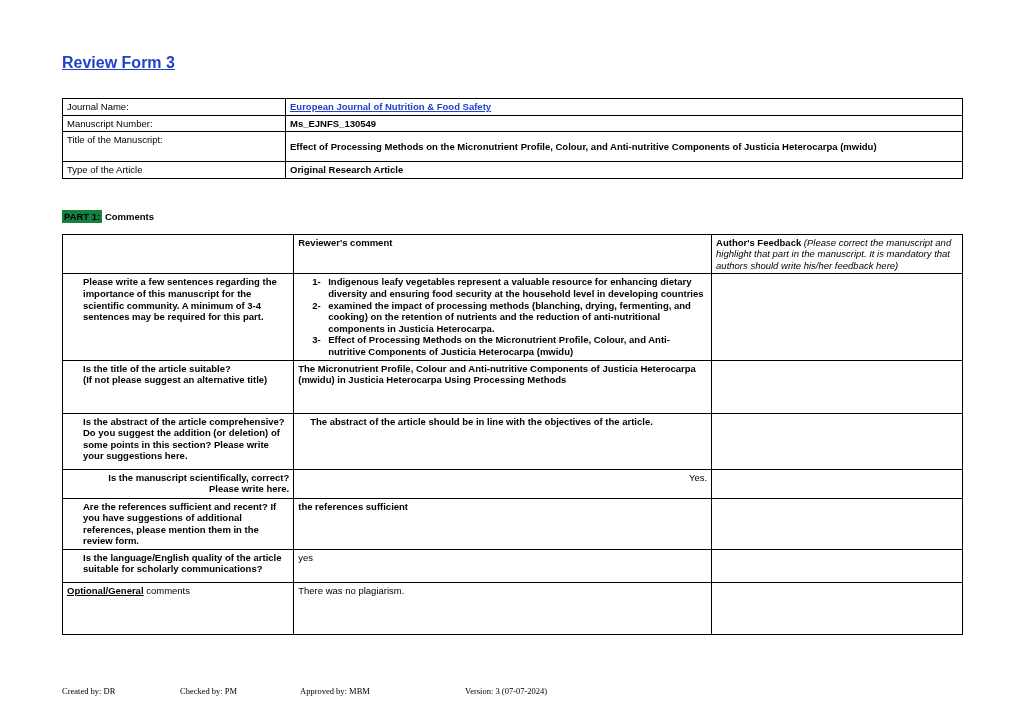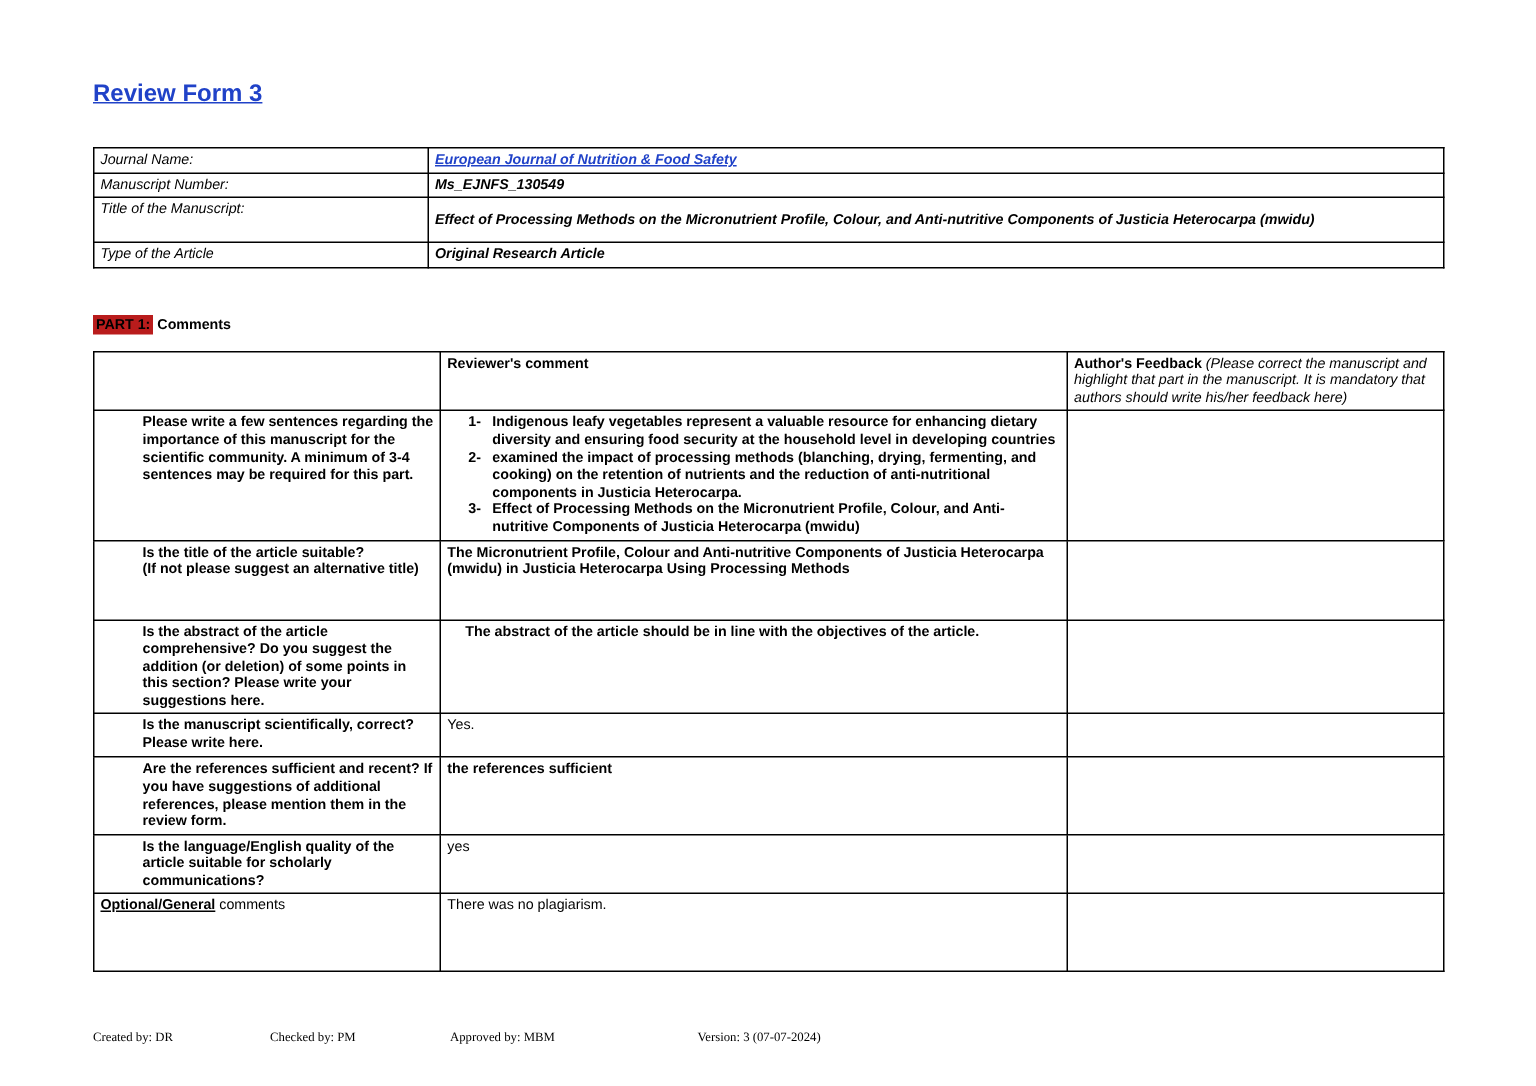--- a/index.html
+++ b/index.html
@@ -6,43 +6,43 @@
   html,body { background:#e9e9e9; }
   body { width:1024px; height:724px; position:relative; font-family:"Liberation Sans", sans-serif; color:#000; }
   .sheet { position:absolute; inset:0; background:#ffffff; overflow:hidden; }
   .content { position:absolute; left:62px; top:0; width:901px; }
 
   .page-title { margin-top:54px; font-size:16px; font-weight:bold; color:#2042c8; text-decoration:underline; }
 
   table { border-collapse:collapse; table-layout:fixed; width:901px; }
   td { border:1px solid #000; font-size:9.5px; line-height:1.22; vertical-align:top; padding:2px 4px; }
 
-  .meta-table { margin-top:26px;font-style:italic; }
+  .meta-table { margin-top:26px; }
   .meta-table .label-col { width:223px; }
   .meta-table td.value { vertical-align:middle; }
   .link { color:#2042c8; }
   .u { text-decoration:underline;margin-top:12px; }
   .b { font-weight:bold; }
   .i { font-style:italic; }
   .title-row td { height:30px; }
   .small-row td { height:14px; }
 
   .part-heading { margin-top:32px; font-size:9.5px; font-weight:bold; }
-  .part-badge { background:#b91c1c; padding:1px 2px; }
+  .part-badge { background:#15803d; padding:1px 2px; }
 
   .comments-table { margin-top:12px; }
   .comments-table .q-col { width:223px; }
   .comments-table .r-col { width:403px; }
   .comments-table .a-col { width:242px; }
-  .q-cell { font-weight:bold; padding-left:32px; }
+  .q-cell { font-weight:bold; padding-left:20px; }
   .hdr td { height:31px; }
   .row1 td { height:79px; }
   .row2 td { height:53px; }
   .row3 td { height:56px; }
-  .row4 td { height:29px; }
+  .row4 td { height:29px;text-align:right; }
   .row5 td { height:37px; }
   .row6 td { height:33px; }
   .row7 td { height:52px; }
 
   .num-list { margin-left:14px; font-weight:bold; }
   .num-item { display:flex; }
   .num-item .n { width:16px; flex:0 0 16px; }
   .indent { padding-left:16px; }
 
   .footer { position:absolute; left:0; top:686px; width:1024px; font-family:"Liberation Serif", serif; font-size:8.5px; }

